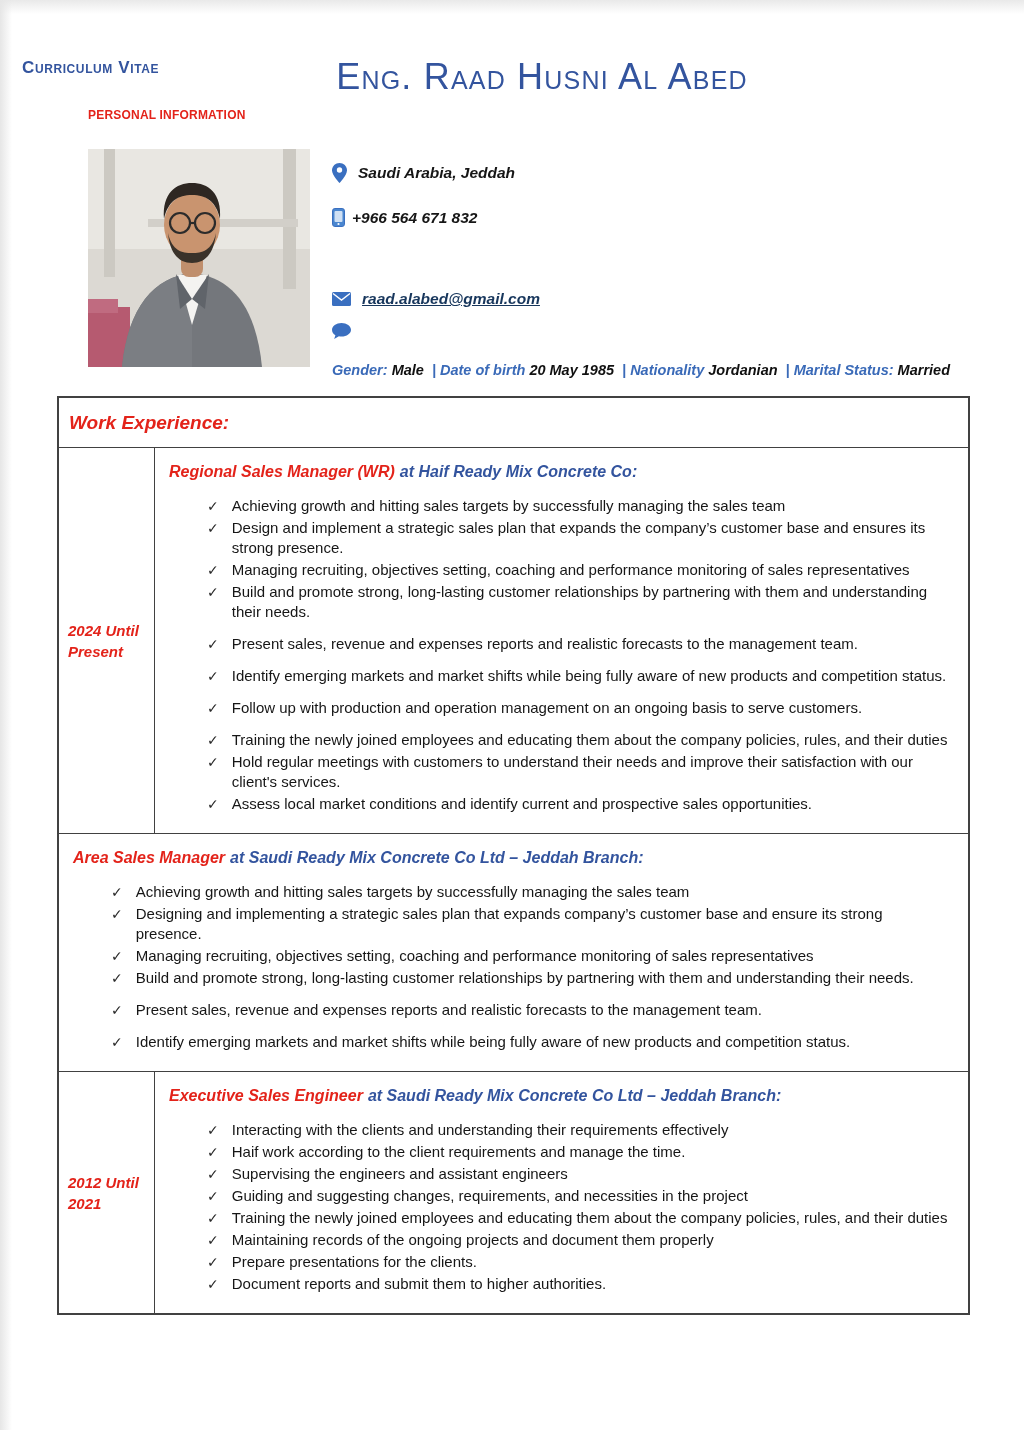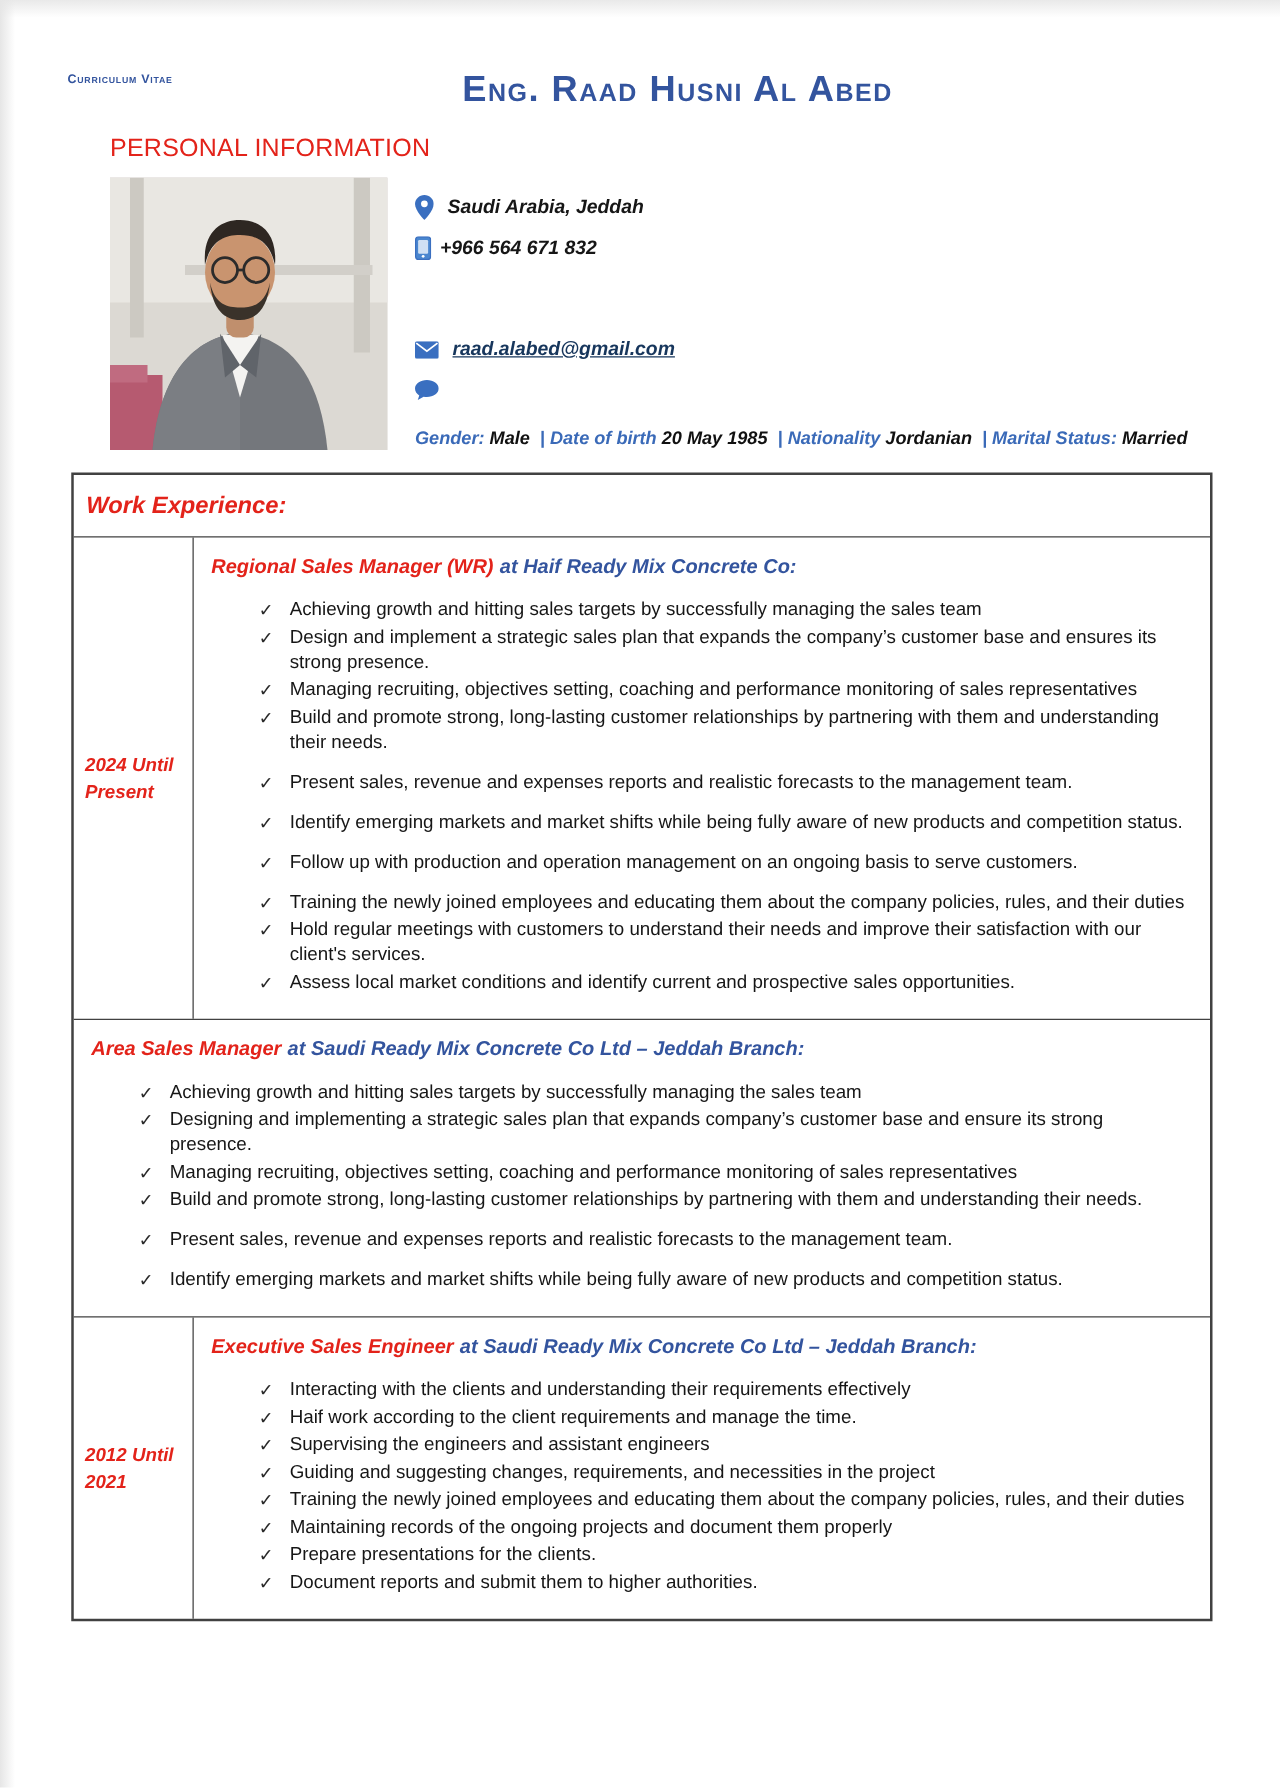--- a/index.html
+++ b/index.html
@@ -14,47 +14,47 @@
     position:relative; width:1024px; height:1430px; overflow:hidden;
     background:
       linear-gradient(90deg,#e6e6e6 0,rgba(255,255,255,0) 12px),
       linear-gradient(180deg,#e9e9e9 0,rgba(255,255,255,0) 14px),
       #fff;
   }
 
   
   .header { position:relative; padding-top:46px; height:100px; }
   .cv-label {
-    position:absolute; left:54px; top:58px;
+    position:absolute; left:22px; top:58px;
     font-variant:small-caps; font-weight:bold; letter-spacing:.6px;
-    font-size:10px; color:var(--title-blue,#33549E);
+    font-size:17px; color:var(--title-blue,#33549E);
   }
   .page-title {
     text-align:center; margin:0 60px 0 120px;
-    font-variant:small-caps; font-weight:bold; letter-spacing:1.2px;
-    font-size:29px; color:var(--title-blue,#33549E);
+    font-variant:small-caps; font-weight:normal; letter-spacing:1.2px;
+    font-size:36px; color:var(--title-blue,#33549E);
   }
 
   
   .personal { margin:8px 54px 0 88px; }
   .personal-heading {
-    color:var(--accent-red,#E3231A); font-weight:normal; font-size:20px;
-    letter-spacing:.2px; margin-bottom:11px;
+    color:var(--accent-red,#E3231A); font-weight:bold; font-size:12px;
+    letter-spacing:.2px; margin-bottom:27px;
   }
   .personal-row { display:flex; gap:22px; }
   .photo {
     width:222px; height:218px; flex:none; overflow:hidden;
     background:#dcd9d4;
   }
   .contact { padding-top:14px; display:flex; flex-direction:column; }
   .contact-item {
     display:flex; align-items:center; gap:11px;
     font-style:italic; font-weight:bold; font-size:15.5px; color:#161616;
   }
-  .ci-location { margin-bottom:13px; }
+  .ci-location { margin-bottom:25px; }
   .ci-phone    { margin-bottom:21px; gap:7px; }
   .ci-email    { margin-bottom:15px;margin-top:42px; }
   .ci-comment  { margin-bottom:18px; }
   .email-link {
     color:#17365c; text-decoration:underline; cursor:pointer;
     font-style:italic; font-weight:bold;
   }
   .icon { flex:none; display:inline-flex; }
   .details-line { font-style:italic; font-weight:bold; font-size:14.5px; margin-top:4px; }
   .det-label { color:var(--label-blue,#3A6AB8); }

